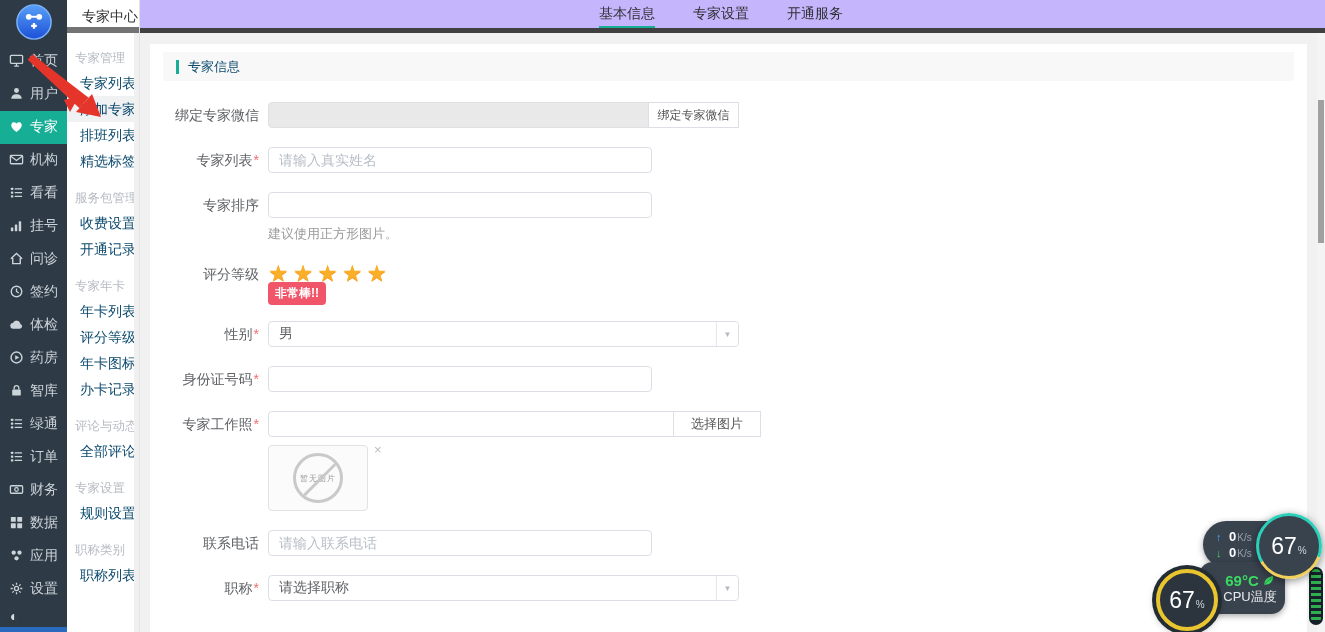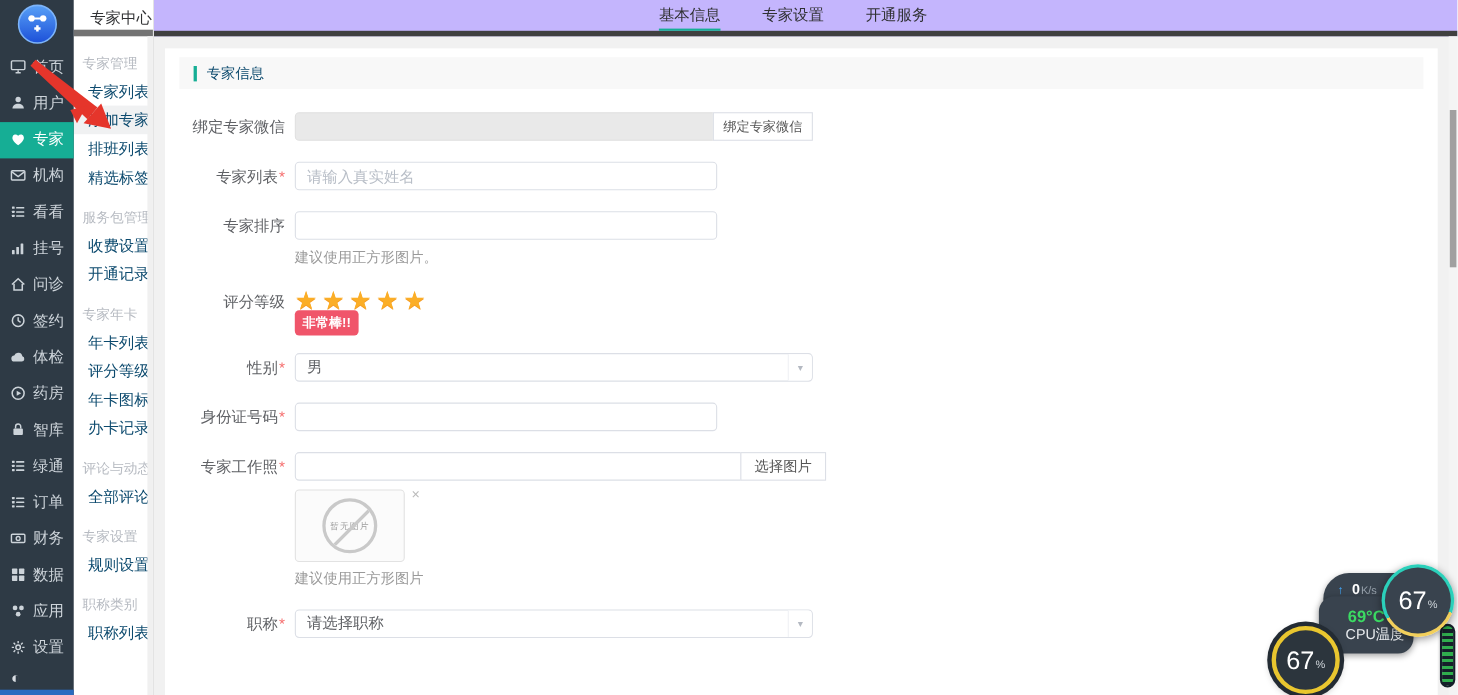--- a/index.html
+++ b/index.html
@@ -44,21 +44,21 @@
   .req { color:#f56c6c; margin-left:1px; }
   .fctrl { flex:none; }
   .inline { display:flex; align-items:flex-start; }
   .tinput { width:384px; height:26px; border:1px solid #dcdfe6; border-radius:4px; font-size:14px; color:#606266; padding:0 10px; background:#fff; outline:none; font-family:inherit; }
   .tinput::placeholder { color:#b8bec7; }
   .tinput.short { width:381px; border-radius:4px 0 0 4px; }
   .tinput.disabled { background:#e9e9e9; border-color:#e0e0e0; }
   .tinput.photo { width:406px; border-radius:4px 0 0 4px; }
   .btn { height:26px; border:1px solid #dcdfe6; background:#fff; color:#555; cursor:pointer; font-family:inherit; margin-left:-1px; }
   .btn.wechat { width:91px; font-size:12px; }
-  .btn.pick { width:78px; font-size:13px; }
+  .btn.pick { width:88px; font-size:13px; }
   .hint { font-size:13px; color:#9a9a9a; margin-top:7px; }
   .stars { line-height:1; }
   .star { font-size:23px; color:#fbae27; margin-right:4px; cursor:pointer; text-shadow:0 1px 0 #f59a23; }
   .badge { display:inline-block; background:#f0556a; color:#fff; font-size:12px; font-weight:bold; padding:3px 7px; border-radius:4px; position:relative; margin-top:-7px; z-index:2; }
   .select { width:471px; height:26px; border:1px solid #dcdfe6; border-radius:4px; display:flex; align-items:center; background:#fff; cursor:pointer; }
   .sel-text { flex:1; padding:0 10px; font-size:14px; color:#606266; white-space:nowrap; overflow:hidden; }
   .arrow-box { width:22px; align-self:stretch; border-left:1px solid #e4e7ed; display:flex; align-items:center; justify-content:center; color:#b4b9c2; font-size:8px; border-radius:0 4px 4px 0; background:#fff; }
   .photo-wrap { display:flex; align-items:flex-start; margin-top:8px; }
   .photo-box { width:100px; height:66px; border:1px solid #e2e2e2; border-radius:4px; background:#fbfbfb; display:flex; align-items:center; justify-content:center; }
   .noimg { width:50px; height:50px; border:3px solid #c9c9c9; border-radius:50%; display:flex; align-items:center; justify-content:center; position:relative; overflow:hidden; }
@@ -75,21 +75,21 @@
   .net-row { display:flex; align-items:baseline; font-size:12px; line-height:1; }
   .net-ar { width:13px; font-size:11px; font-weight:bold; }
   .net-ar.up { color:#41aaff; }
   .net-ar.down { color:#3ecf6e; }
   .net-v { color:#fff; font-weight:bold; font-size:13px; }
   .net-u { color:#97a1ab; font-size:10px; margin-left:1px; }
   .net-circle { position:absolute; left:1256px; top:513px; width:66px; height:66px; border-radius:50%; background:conic-gradient(from -80deg,#2bd0ba 0 190deg,#f2cf5b 190deg 320deg,#2bd0ba 320deg 360deg); box-shadow:0 2px 8px rgba(0,0,0,.45); z-index:31; }
   .net-circle .inner { position:absolute; inset:3px; background:#39434e; border-radius:50%; display:flex; align-items:center; justify-content:center; }
   .pct-big { color:#fff; font-size:23px; font-weight:400; }
   .pct-unit { color:#cfd5da; font-size:10px; margin-top:9px; margin-left:1px; }
-  .cpu-pill { position:absolute; left:1199px; top:542px; width:86px; height:52px; background:#39434e; border-radius:14px; box-shadow:0 2px 6px rgba(0,0,0,.35); display:flex; flex-direction:column; justify-content:center; align-items:center; padding-left:16px; row-gap:2px; z-index:30; }
+  .cpu-pill { position:absolute; left:1199px; top:562px; width:86px; height:52px; background:#39434e; border-radius:14px; box-shadow:0 2px 6px rgba(0,0,0,.35); display:flex; flex-direction:column; justify-content:center; align-items:center; padding-left:16px; row-gap:2px; z-index:30; }
   .cpu-l1 { display:flex; align-items:center; font-size:15px; color:#3bdb63; font-weight:bold; line-height:1; }
   .cpu-l1 svg { margin-left:3px; }
   .cpu-l2 { font-size:13px; color:#e8ebee; line-height:1; }
   .cpu-circle { position:absolute; left:1156px; top:569px; width:62px; height:62px; border-radius:50%; background:#2c353d; border:4px solid #e9c62f; box-shadow:0 0 0 4px #232b33,0 2px 8px rgba(0,0,0,.45); display:flex; align-items:center; justify-content:center; z-index:31; }
   .stripe-bar { position:absolute; left:1309px; top:567px; width:14px; height:58px; border-radius:7px; border:2px solid #15202a; background:repeating-linear-gradient(180deg,#2fae4d 0 3px,#15202a 3px 6px); z-index:29; }
 
   
   .arrows { position:absolute; left:0; top:0; width:230px; height:170px; z-index:40; pointer-events:none; }
 </style>
 </head>
@@ -411,24 +411,29 @@
             <button class="btn pick">选择图片</button>
           </div>
           <div class="photo-wrap">
             <div class="photo-box">
               <div class="noimg">
                 <span class="noimg-text">暂无图片</span>
               </div>
             </div>
             <span class="photo-close">×</span>
           </div>
-          <div class="hint" style="margin-top:6px;">建议使用正方形图片</div>
-        </div>
-      </div>
-
+        </div>
+      </div>
+
+      <div class="frow">
+        <div class="flabel"><span>联系电话</span></div>
+        <div class="fctrl">
+          <input class="tinput" placeholder="请输入联系电话" style="">
+        </div>
+      </div>
 
       <div class="frow">
         <div class="flabel"><span>职称</span><span class="req">*</span></div>
         <div class="fctrl">
           <div class="select">
             <span class="sel-text">请选择职称</span>
             <span class="arrow-box">
                 <span>▼</span>
               </span>
           </div>

